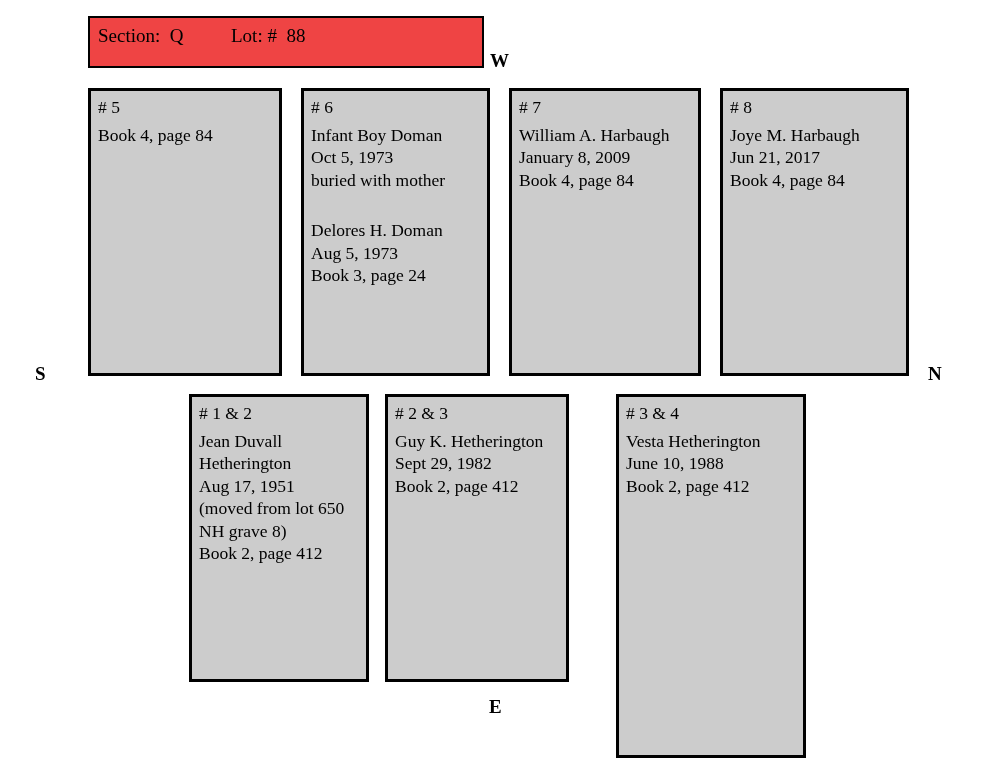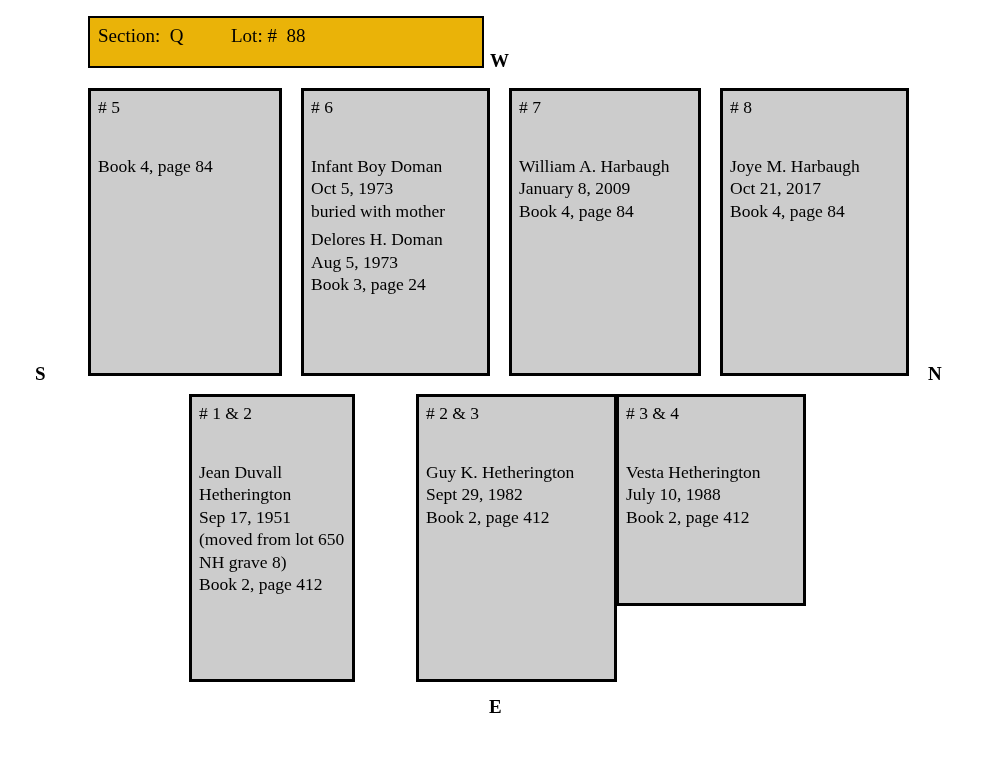--- a/index.html
+++ b/index.html
@@ -24,21 +24,21 @@
   }
 
   
   .header-box {
     position: absolute;
     left: 88px;
     top: 16px;
     width: 396px;
     height: 52px;
     border: 2px solid #000000;
-    background: #eab308;
+    background: #ef4444;
     box-sizing: border-box;
   }
   .header-line {
     position: absolute;
     left: 8px;
     top: 7px;
     font-size: 19px;
     line-height: 22px;
     white-space: pre;
   }
@@ -67,37 +67,37 @@
     left: 7px;
     top: 5px;
     right: 4px;
     font-size: 17.5px;
     line-height: 22.5px;
   }
   .plot-id {
     white-space: pre;
   }
   .plot-entry {
-    margin-top: 36px;
+    margin-top: 5px;
     white-space: pre-line;
   }
   .plot-entry.stacked {
-    margin-top: 6px;
+    margin-top: 28px;
   }
 
   
   .plot-5 { left: 88px;  top: 88px;  width: 194px; height: 288px; }
   .plot-6 { left: 301px; top: 88px;  width: 189px; height: 288px; }
   .plot-7 { left: 509px; top: 88px;  width: 192px; height: 288px; }
   .plot-8 { left: 720px; top: 88px;  width: 189px; height: 288px; }
 
   
-  .plot-12 { left: 189px; top: 394px; width: 166px; height: 288px; }
-  .plot-23 { left: 416px; top: 394px; width: 201px; height: 288px; }
-  .plot-34 { left: 616px; top: 394px; width: 190px; height: 212px; }
+  .plot-12 { left: 189px; top: 394px; width: 180px; height: 288px; }
+  .plot-23 { left: 385px; top: 394px; width: 184px; height: 288px; }
+  .plot-34 { left: 616px; top: 394px; width: 190px; height: 364px; }
 </style>
 </head>
 <body>
 
 <div class="canvas">
 
   <div class="header-box">
     <div class="header-line">Section:  Q          Lot: #  88</div>
   </div>
 
@@ -131,48 +131,48 @@
       <div class="plot-entry">William A. Harbaugh
 January 8, 2009
 Book 4, page 84</div>
     </div>
   </div>
 
   <div class="plot plot-8">
     <div class="plot-inner">
       <div class="plot-id"># 8</div>
       <div class="plot-entry">Joye M. Harbaugh
-Oct 21, 2017
+Jun 21, 2017
 Book 4, page 84</div>
     </div>
   </div>
 
   <div class="plot plot-12">
     <div class="plot-inner">
       <div class="plot-id"># 1 &amp; 2</div>
       <div class="plot-entry">Jean Duvall
 Hetherington
-Sep 17, 1951
+Aug 17, 1951
 (moved from lot 650
 NH grave 8)
 Book 2, page 412</div>
     </div>
   </div>
 
   <div class="plot plot-23">
     <div class="plot-inner">
       <div class="plot-id"># 2 &amp; 3</div>
       <div class="plot-entry">Guy K. Hetherington
 Sept 29, 1982
 Book 2, page 412</div>
     </div>
   </div>
 
   <div class="plot plot-34">
     <div class="plot-inner">
       <div class="plot-id"># 3 &amp; 4</div>
       <div class="plot-entry">Vesta Hetherington
-July 10, 1988
+June 10, 1988
 Book 2, page 412</div>
     </div>
   </div>
 
 </div>
 
 </body></html>

